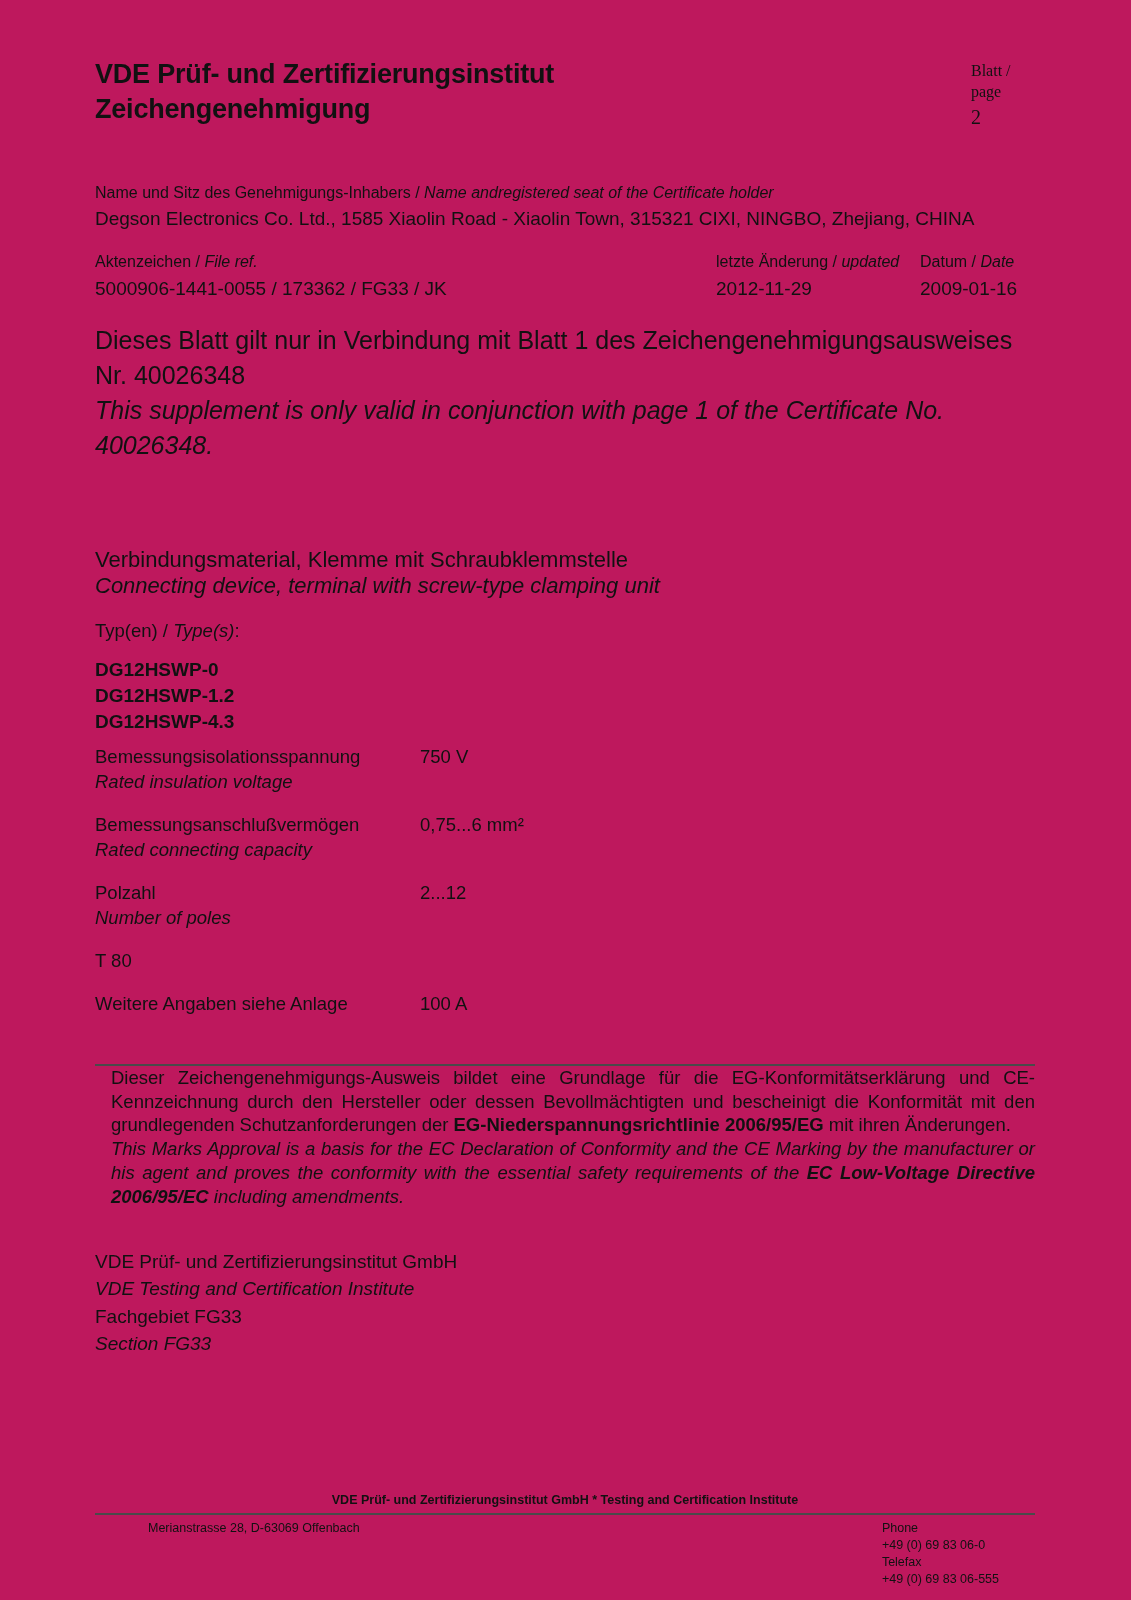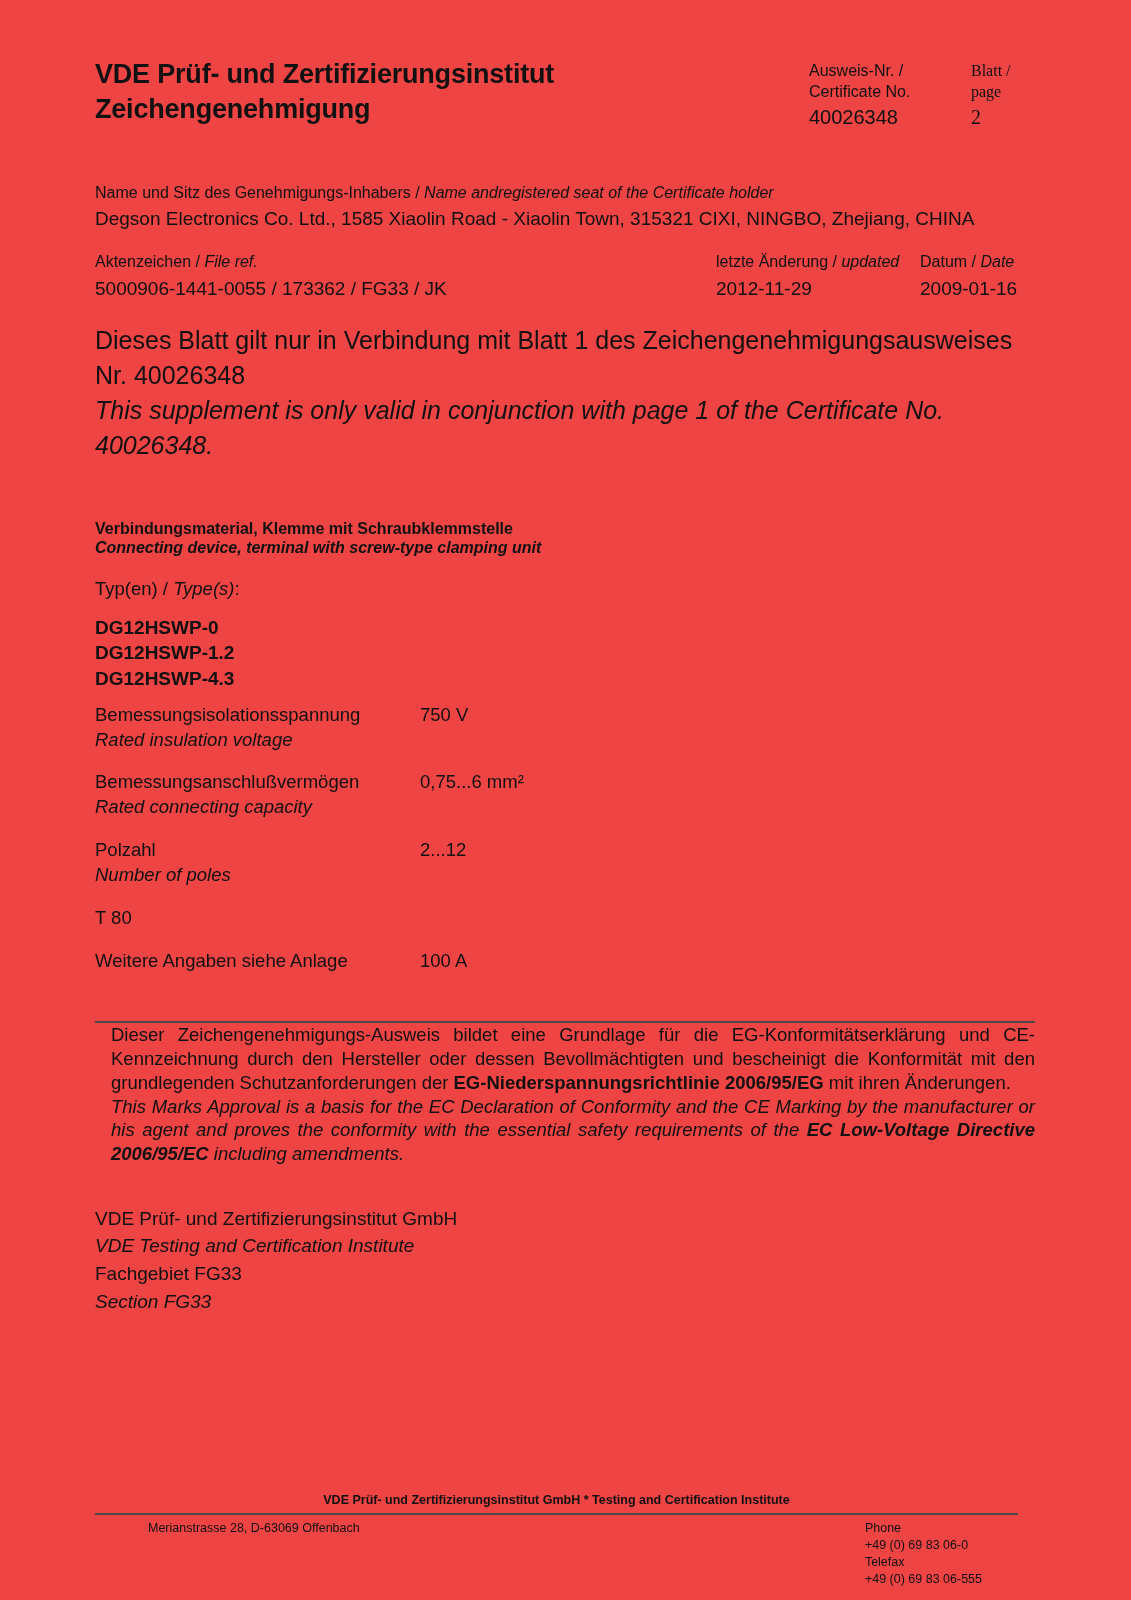--- a/index.html
+++ b/index.html
@@ -6,21 +6,21 @@
   html, body { width: 1131px; height: 1600px; background: #ffffff; overflow: hidden; }
   body {
     font-family: "Liberation Sans", "DejaVu Sans", sans-serif;
     color: #111111;
     -webkit-font-smoothing: antialiased;
   }
   .page {
     position: relative;
     width: 1131px; height: 1600px;
     padding: 57px 96px 0 95px;
-    background: #ef4444;
+    background: #be185d;
   }
   .it { font-style: italic; }
   .bd { font-weight: bold; }
 
   
   .header { display: flex; align-items: flex-start; }
   .doc-title { flex: 1; font-size: 27px; font-weight: bold; line-height: 1.28; letter-spacing: -0.2px; }
   .header-right { display: flex; gap: 38px; padding-top: 3px; }
   .hcol-cert { width: 124px; }
   .hcol-page { width: 64px; font-family: Liberation Serif, serif; }
@@ -30,65 +30,60 @@
   
   .lbl { font-size: 16px; line-height: 1.32; }
   .val { font-size: 19px; line-height: 1.32; margin-top: 3px; }
 
   .holder { margin-top: 52px; }
 
   .fileref-row { margin-top: 20px; display: grid; grid-template-columns: 621px 204px 1fr; }
 
   .note { margin-top: 22px; font-size: 25px; line-height: 1.4; }
 
-  .product-title { margin-top: 56px; font-size: 16px; font-weight: bold; line-height: 1.22; }
+  .product-title { margin-top: 84px; font-size: 22px; font-weight: normal; line-height: 1.22; }
 
   .types-label { margin-top: 20px; font-size: 18.5px; }
   .types { margin-top: 15px; font-size: 19px; font-weight: bold; line-height: 1.35; }
 
   .specs { margin-top: 11px; }
   .spec-row { display: grid; grid-template-columns: 325px 1fr; margin-bottom: 18px; }
   .spec-label { font-size: 18.5px; line-height: 1.35; }
   .spec-label .en { white-space: pre-line; }
   .spec-value { font-size: 18.5px; line-height: 1.35; }
 
   
   .divider { margin-top: 47px; border: 0; border-top: 2px solid #4a4a4a; height: 0; }
   .legal { font-size: 18.5px; line-height: 1.285; }
   .legal p { text-align: justify; margin-left: 16px; }
   .legal p:last-child { }
 
   .signature { margin-top: 39px; font-size: 19px; line-height: 1.45; }
 
   
-  .footer { position: absolute; left: 95px; right: 113px; top: 1492px; }
+  .footer { position: absolute; left: 95px; right: 96px; top: 1492px; }
   .footer-institute { text-align: center; font-size: 12.5px; font-weight: bold; line-height: 1.3; }
   .footer-rule { border: 0; border-top: 2px solid #4a4a4a; height: 0; margin-top: 5px; }
   .footer-row { display: flex; justify-content: space-between; margin-top: 5px; font-size: 12.5px; line-height: 1.35; gap: 24px; }
   .footer-address { margin-left: 53px; }
   .footer-contact { margin-right: 36px; }
   .contact-line { display: flex; flex-direction: column; }
   .contact-label { width: 54px; }
 </style>
 </head>
 <body>
 
 <div class="page">
 
   <div class="header">
     <div class="doc-title">
       <div>VDE Prüf- und Zertifizierungsinstitut</div>
       <div>Zeichengenehmigung</div>
     </div>
     <div class="header-right">
-      <div class="hcol-cert">
-        <div class="hlabel">Ausweis-Nr. /</div>
-        <div class="hlabel">Certificate No.</div>
-        <div class="hvalue">40026348</div>
-      </div>
       <div class="hcol-page">
         <div class="hlabel">Blatt /</div>
         <div class="hlabel">page</div>
         <div class="hvalue">2</div>
       </div>
     </div>
   </div>
 
   <div class="holder">
     <div class="lbl">

